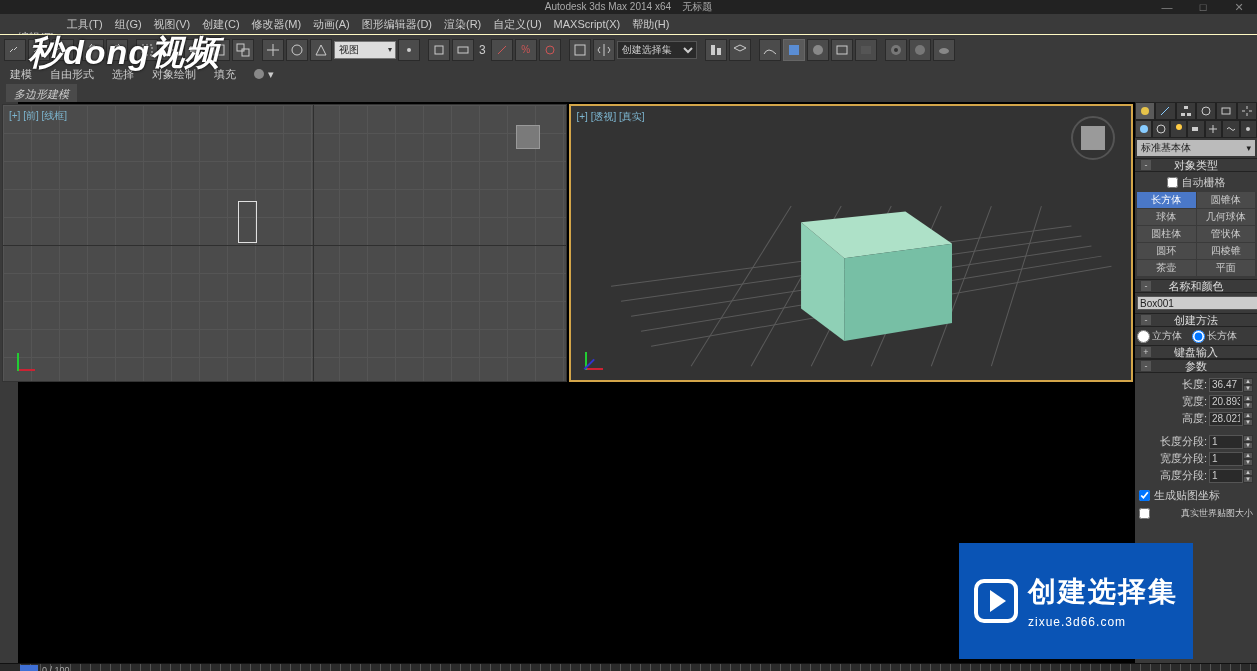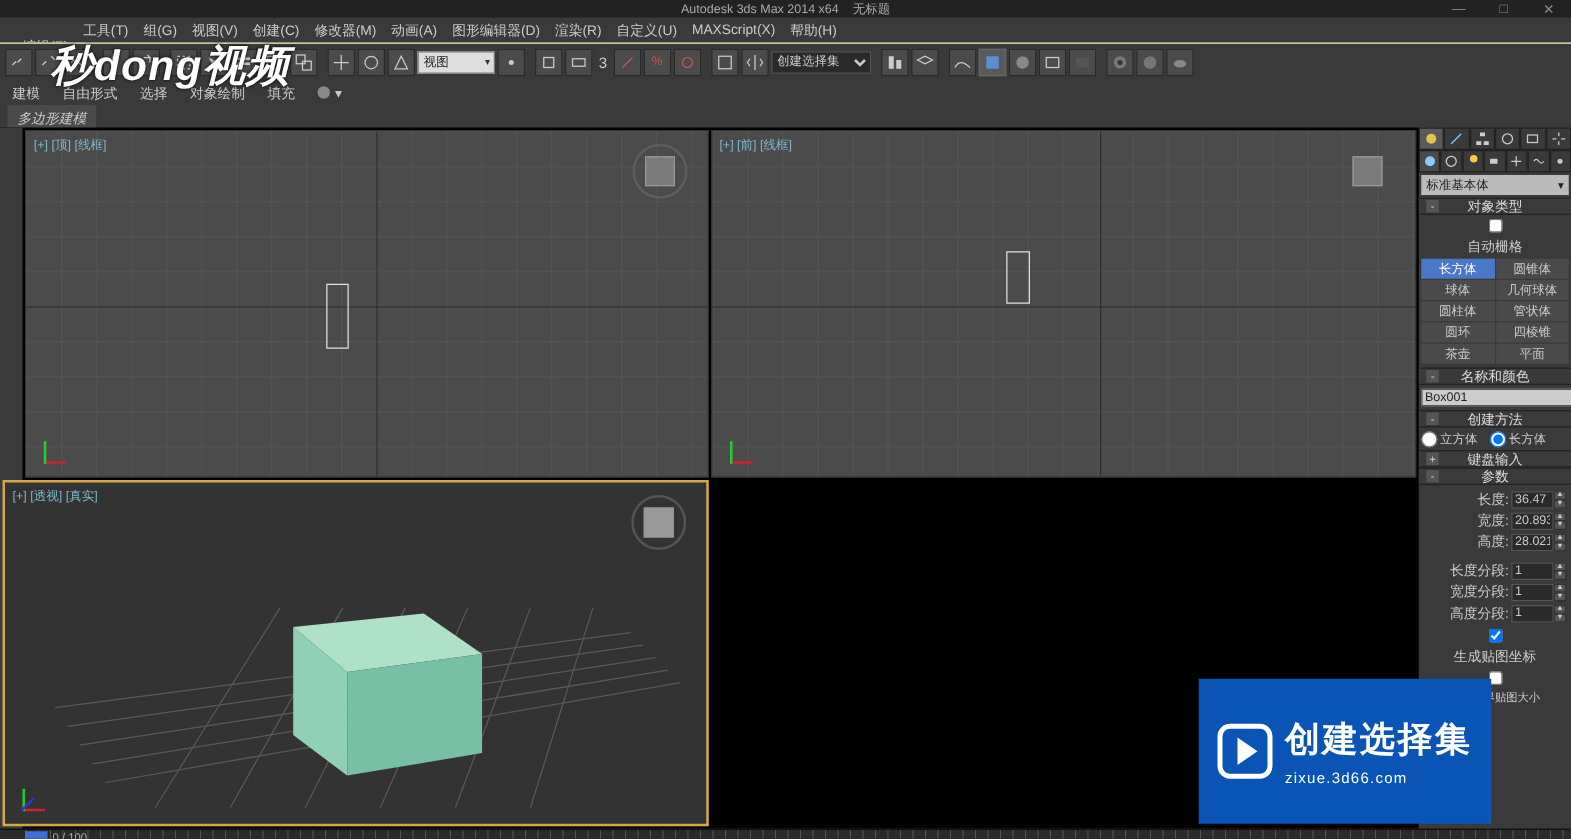--- a/index.html
+++ b/index.html
@@ -72,21 +72,21 @@
 .cp-subtabs { display: flex; height: 18px; gap: 0; background: #2e2e2e; }
 .cp-subtabs .stab { flex: 1; display: flex; align-items: center; justify-content: center; border: 1px solid #222; background: #3a3a3a; }
 .cp-subtabs .stab.active { background: #4a4a4a; }
 .cp-subtabs .stab svg { width: 12px; height: 12px; }
 .cp-dropdown { margin: 2px; height: 16px; background: #bbb; color: #222; display: flex; align-items: center; padding: 0 4px; font-size: 10px; position: relative; }
 .cp-dropdown:after { content: "▾"; position: absolute; right: 4px; font-size: 9px; }
 .rollout-title { display: flex; align-items: center; justify-content: center; height: 14px; background: #3a3a3a; color: #ddd; border-top: 1px solid #222; border-bottom: 1px solid #222; gap: 4px; }
 .rollout-title .toggle { position: absolute; left: 6px; width: 10px; height: 10px; background: #555; color: #ccc; font-size: 9px; display: flex; align-items: center; justify-content: center; }
 .rollout-title-wrap { position: relative; }
 .rollout-body { padding: 3px 2px; }
-.checkbox-row { display: flex; align-items: center; justify-content: center; gap: 4px; flex-direction: column; }
+.checkbox-row { display: flex; align-items: center; justify-content: center; gap: 4px; }
 .checkbox-row input { width: 11px; height: 11px; }
 .button-grid { display: grid; grid-template-columns: 1fr 1fr; gap: 1px; margin-top: 2px; }
 .button-grid .pbtn { height: 16px; background: #4a4a4a; color: #ccc; display: flex; align-items: center; justify-content: center; font-size: 10px; }
 .button-grid .pbtn.active { background: #4a78c8; color: #fff; }
 .name-row { display: flex; gap: 2px; padding: 3px 2px; }
 .name-row input { flex: 1; background: #ccc; border: 1px solid #555; height: 14px; font-size: 10px; padding: 0 2px; color: #222; }
 .radio-row { display: flex; align-items: center; gap: 2px; font-size: 10px; padding: 2px; }
 .radio-row label { display: flex; align-items: center; gap: 2px; }
 .param-row { display: flex; align-items: center; justify-content: flex-end; gap: 2px; padding: 1px 2px; }
 .param-row .plabel { flex: 1; text-align: right; color: #ccc; }
@@ -97,21 +97,21 @@
 
 .timeline { height: 12px; background: #2a2a2a; border-top: 1px solid #111; position: relative; display: flex; align-items: center; padding-left: 20px; }
 .timeline .slider { position: absolute; left: 20px; width: 18px; height: 10px; background: #3f6fd4; }
 .timeline .timelabel { position: absolute; left: 42px; color: #aaa; font-size: 9px; }
 .timeline .ticks { position: absolute; left: 20px; right: 0; height: 12px;
   background-image: linear-gradient(90deg, #555 1px, transparent 1px);
   background-size: 10px 100%;
 }
 
 .watermark { position: absolute; top: 30px; left: 28px; pointer-events: none; }
-.watermark-text { font-size: 34px; font-weight: 900; color: #fff; letter-spacing: 1px; text-shadow: 0 0 3px #000; font-style: italic; margin-left: 12px; }
+.watermark-text { font-size: 34px; font-weight: 900; color: #fff; letter-spacing: 1px; text-shadow: 0 0 3px #000; font-style: italic; }
 
 .bottom-watermark { position: absolute; right: 64px; bottom: 12px; width: 234px; height: 116px; background: #0a54b5; display: flex; align-items: center; justify-content: center; gap: 10px; padding: 10px; pointer-events: none; }
 .bottom-watermark .playicon { width: 44px; height: 44px; border: 4px solid #fff; border-radius: 10px; display: flex; align-items: center; justify-content: center; }
 .bottom-watermark .playicon:before { content: ""; width: 0; height: 0; border-left: 16px solid #fff; border-top: 11px solid transparent; border-bottom: 11px solid transparent; margin-left: 4px; }
 .bottom-watermark .wtxt { color: #fff; display: flex; flex-direction: column; align-items: flex-start; }
 .bottom-watermark .wtxt .big { font-size: 28px; font-weight: 700; letter-spacing: 2px; }
 .bottom-watermark .wtxt .small { font-size: 12px; letter-spacing: 1px; margin-top: 4px; }
 </style>
 </head>
 <body>
@@ -334,39 +334,20 @@
 </div>
 
 <div class="ribbon-tab">
   <span>多边形建模</span>
 </div>
 
 <div class="workspace">
   <div class="viewports">
     <div class="leftedge"></div>
 
-    <div class="viewport" style="margin-left:18px;">
-      <div class="grid-bg"></div>
-      <div class="axis-major-h"></div>
-        <div class="axis-major-v"></div>
-      <div class="vlabel">
-        <span>[+]</span>
-        <span>[顶]</span>
-        <span>[线框]</span>
-      </div>
-      <div class="viewcube">
-          <div class="outer"></div>
-          <div class="cube"></div>
-        </div>
-      <div class="rectshape" style="left:240px; top:122px; width:18px; height:52px;"></div>
-      <div class="originaxis">
-          <div class="ax-x"></div>
-          <div class="ax-y"></div>
-        </div>
-    </div>
 
     <div class="viewport">
       <div class="grid-bg"></div>
       <div class="axis-major-h"></div>
         <div class="axis-major-v" style="left:310px;"></div>
       <div class="vlabel">
         <span>[+]</span>
         <span>[前]</span>
         <span>[线框]</span>
       </div>

